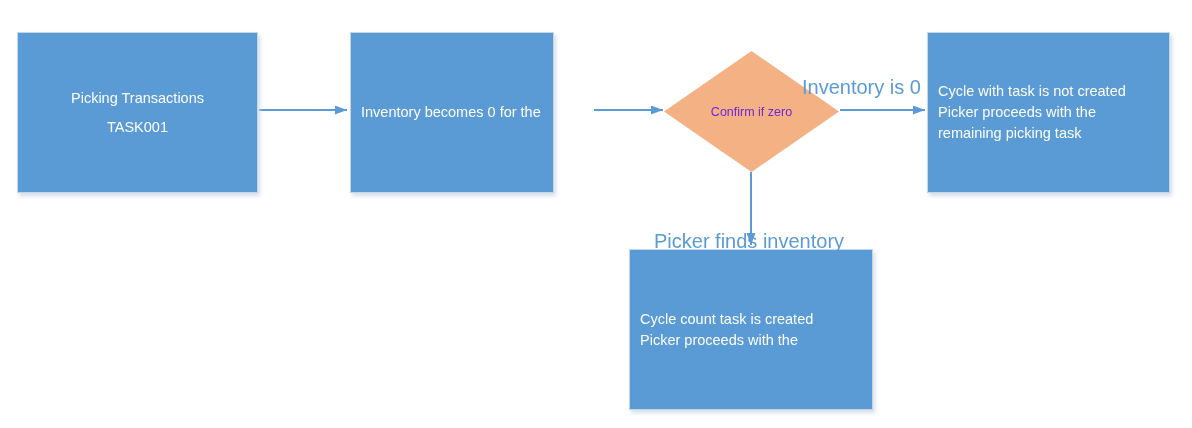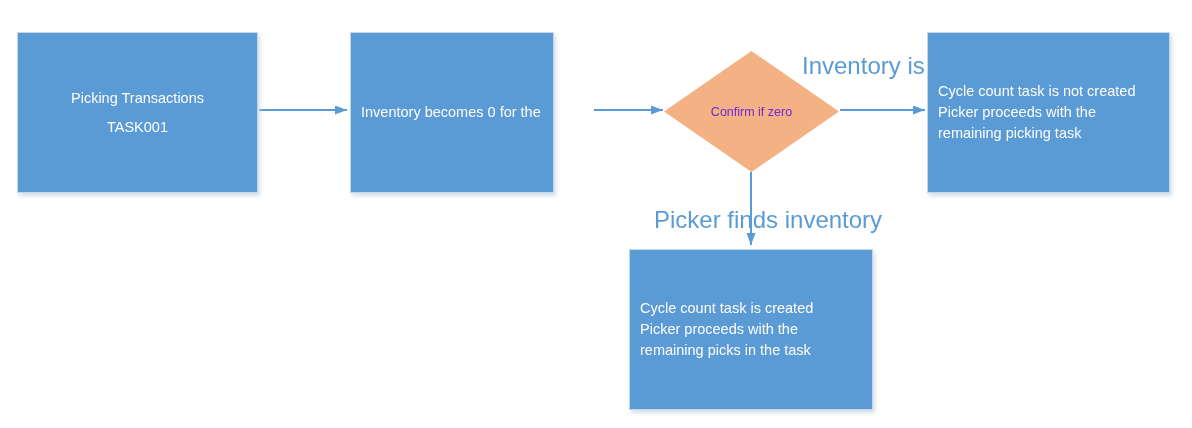--- a/index.html
+++ b/index.html
@@ -63,23 +63,24 @@
     display: flex;
     align-items: center;
     justify-content: center;
     color: #6d28d9;
     font-size: 12.5px;
     z-index: 2;
   }
   .edge-label {
     position: absolute;
     color: #5b9bd5;
-    font-size: 24px;
+    font-size: 20px;
     white-space: nowrap;
     z-index: 3;
+    margin-top: 24px;
   }
   #box-picking      { left: 17px;  top: 32px;  width: 241px; height: 161px; }
   #box-invzero      { left: 350px; top: 32px;  width: 204px; height: 161px; }
   #box-notcreated   { left: 927px; top: 32px;  width: 243px; height: 161px; }
   #box-created      { left: 629px; top: 249px; width: 244px; height: 161px; }
   #label-inv-zero   { left: 802px; top: 52px; }
   #label-picker     { left: 654px; top: 206px; }
 </style>
 </head>
 <body>
@@ -105,28 +106,27 @@
 
   <div class="node leftalign" id="box-invzero">
     <div>Inventory becomes 0 for the</div>
   </div>
 
   <div class="diamond">
     <div>Confirm if zero</div>
   </div>
 
   <div class="node leftalign" id="box-notcreated">
-    <div>Cycle count task is not created</div>
+    <div>Cycle with task is not created</div>
     <div>Picker proceeds with the</div>
     <div>remaining picking task</div>
   </div>
 
   <div class="node leftalign" id="box-created">
     <div>Cycle count task is created</div>
     <div>Picker proceeds with the</div>
-    <div>remaining picks in the task</div>
   </div>
 
   <div class="edge-label" id="label-inv-zero">Inventory is 0</div>
 
   <div class="edge-label" id="label-picker">Picker finds inventory</div>
 
 </div>
 
 </body></html>

